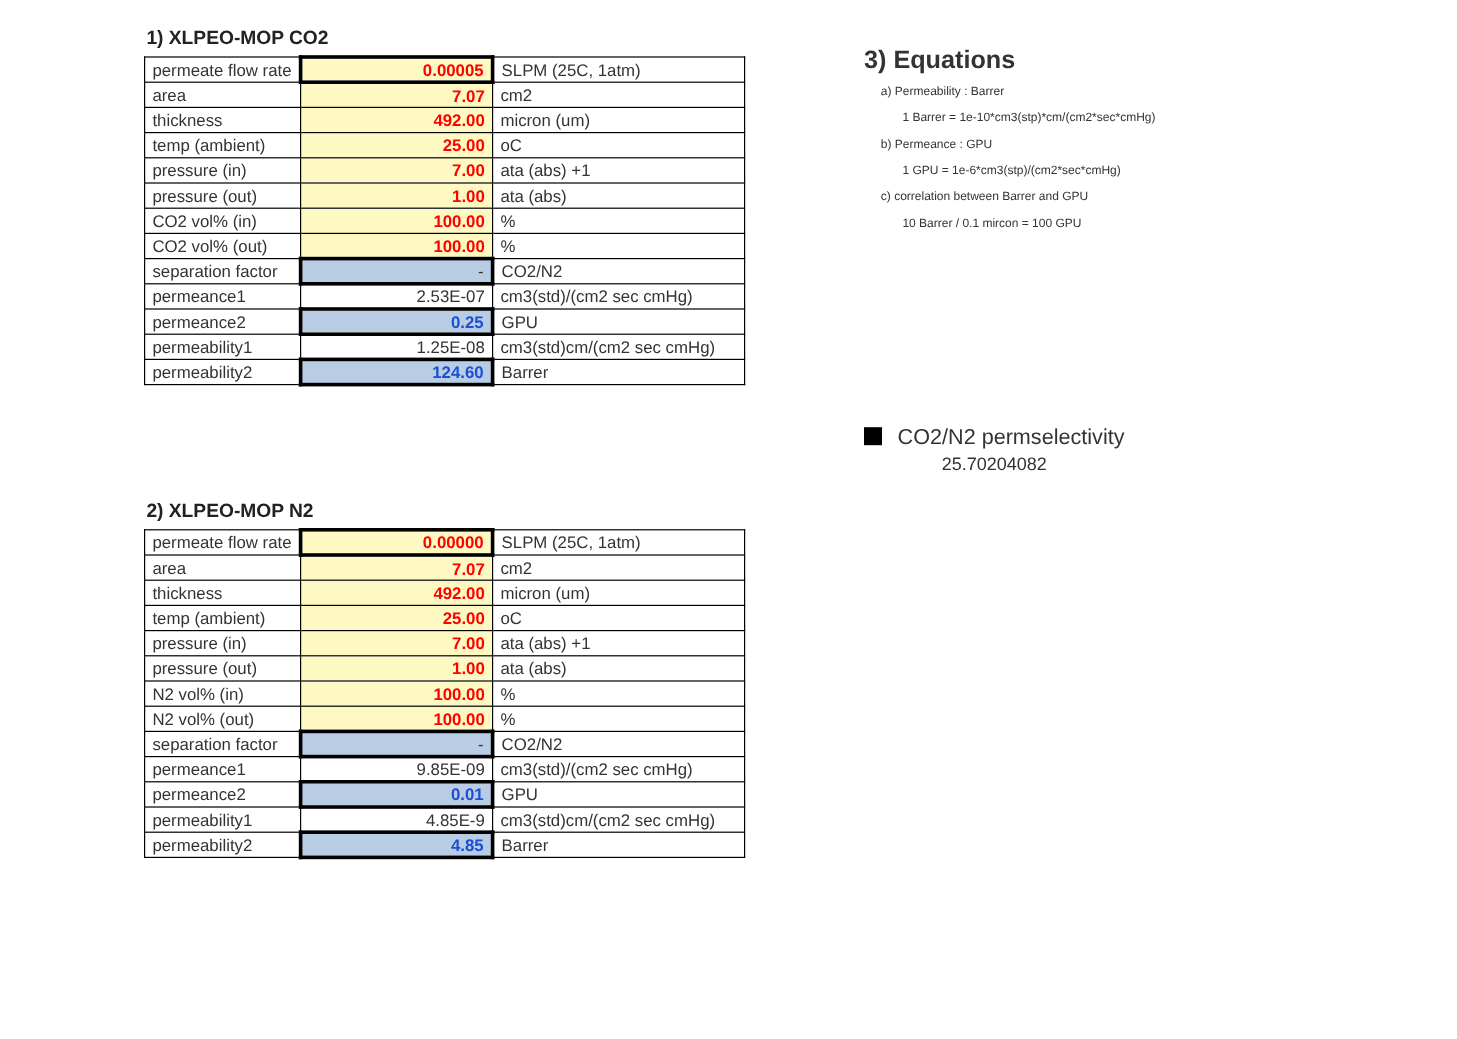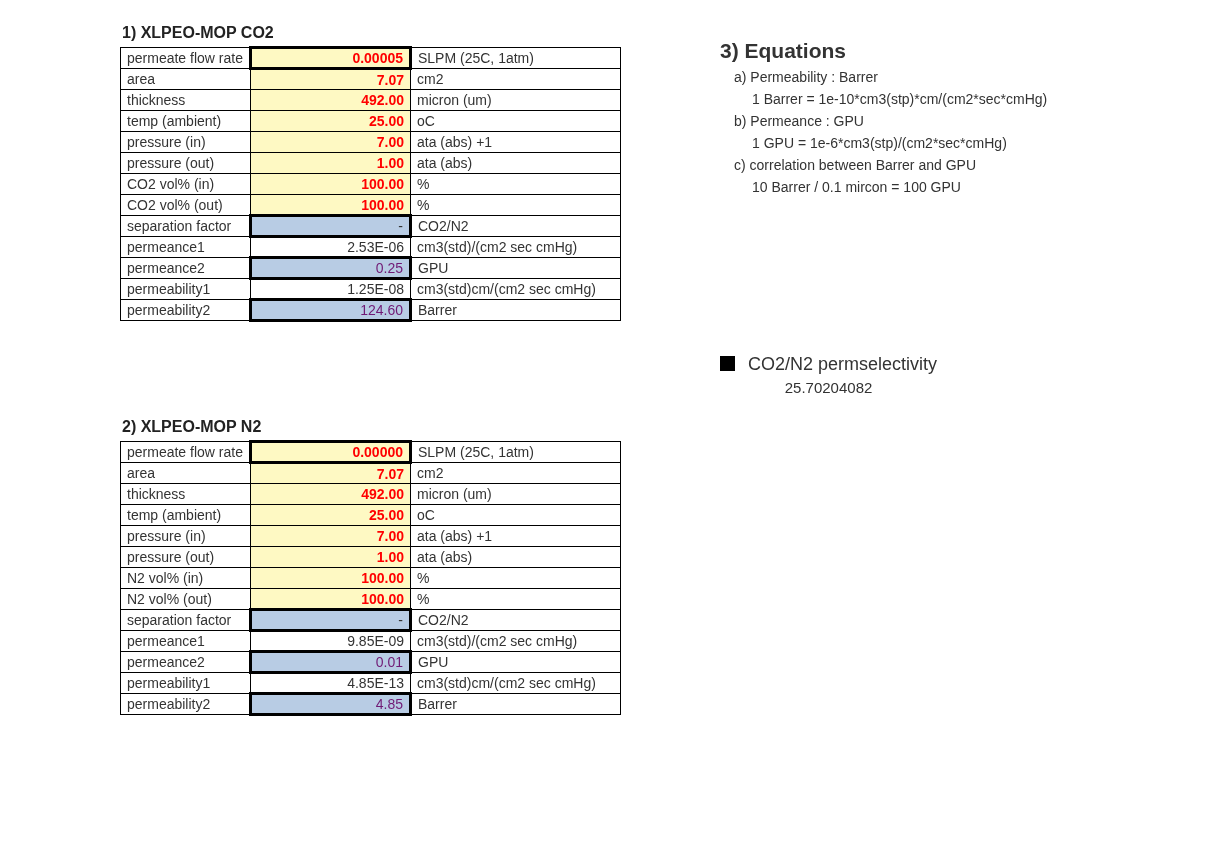--- a/index.html
+++ b/index.html
@@ -39,36 +39,36 @@
     white-space: nowrap;
   }
   col.label  { width: 130px; }
   col.value  { width: 160px; }
   col.unit   { width: 210px; }
 
   .val-cell { text-align: right; }
   .yellow   { background: #fef9c3; }
   .blue     { background: #b8cce4; }
   .bold-red { color: #ff0000; font-weight: bold; }
-  .bold-blk { font-weight: normal; color: #701a75; text-align: right; }
+  .bold-blk { font-weight: bold; color: #1d4ed8; text-align: right; }
   .thick-border { border: 3px solid #000 !important; }
 
   .right-col {
     position: absolute;
     left: 720px;
     top: 40px;
     width: 430px;
   }
   .right-col .hdr {
     font-weight: bold;
     font-size: 21px;
     margin-bottom: 4px;
   }
   .right-col div {
-    font-size: 14px;
+    font-size: 10px;
     line-height: 22px;
   }
   .indent1 { padding-left: 14px; }
   .indent2 { padding-left: 32px; }
 
   .permsel {
     position: absolute;
     left: 720px;
     top: 354px;
     font-size: 18px;
@@ -143,21 +143,21 @@
           <td class="val-cell yellow"><span class="bold-red">100.00</span></td>
           <td>%</td>
         </tr>
         <tr>
           <td>separation factor</td>
           <td class="val-cell blue thick-border"><span class="">-</span></td>
           <td>CO2/N2</td>
         </tr>
         <tr>
           <td>permeance1</td>
-          <td class="val-cell "><span class="">2.53E-06</span></td>
+          <td class="val-cell "><span class="">2.53E-07</span></td>
           <td>cm3(std)/(cm2 sec cmHg)</td>
         </tr>
         <tr>
           <td>permeance2</td>
           <td class="val-cell blue thick-border"><span class="bold-blk">0.25</span></td>
           <td>GPU</td>
         </tr>
         <tr>
           <td>permeability1</td>
           <td class="val-cell "><span class="">1.25E-08</span></td>
@@ -231,21 +231,21 @@
           <td class="val-cell "><span class="">9.85E-09</span></td>
           <td>cm3(std)/(cm2 sec cmHg)</td>
         </tr>
         <tr>
           <td>permeance2</td>
           <td class="val-cell blue thick-border"><span class="bold-blk">0.01</span></td>
           <td>GPU</td>
         </tr>
         <tr>
           <td>permeability1</td>
-          <td class="val-cell "><span class="">4.85E-13</span></td>
+          <td class="val-cell "><span class="">4.85E-9</span></td>
           <td>cm3(std)cm/(cm2 sec cmHg)</td>
         </tr>
         <tr>
           <td>permeability2</td>
           <td class="val-cell blue thick-border"><span class="bold-blk">4.85</span></td>
           <td>Barrer</td>
         </tr>
       </tbody>
   </table>
 

